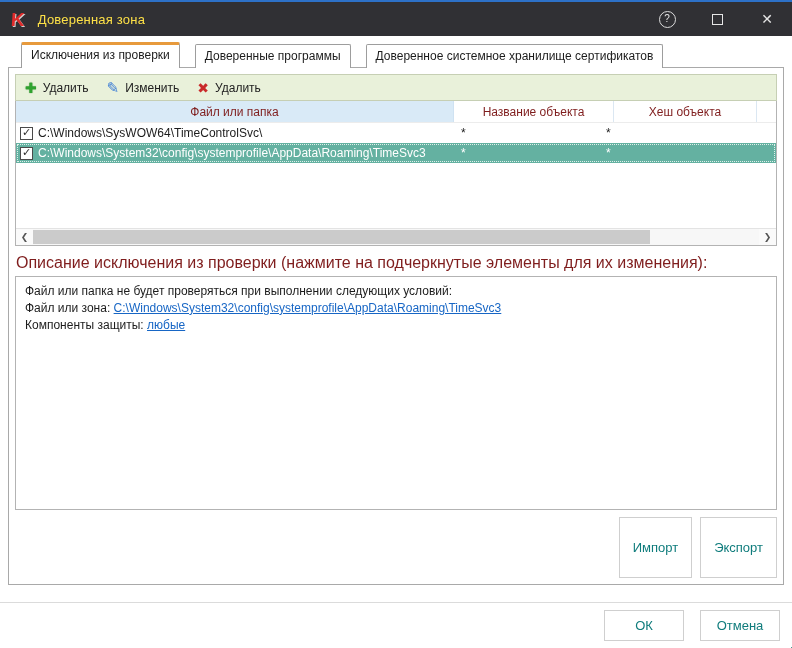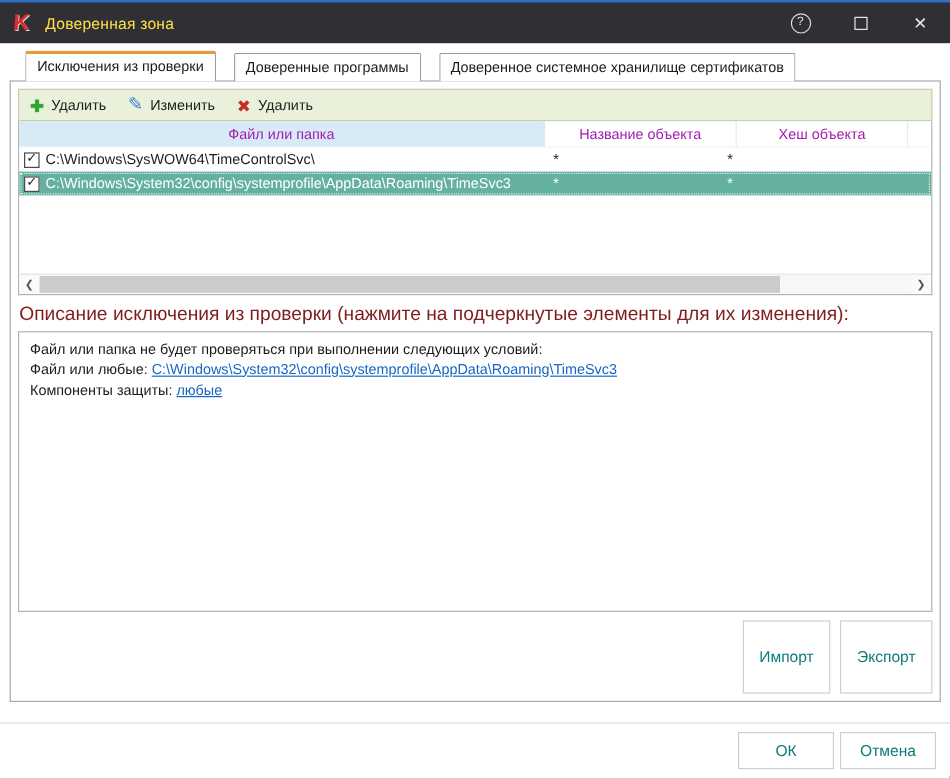--- a/index.html
+++ b/index.html
@@ -96,21 +96,21 @@
   
   .table {
     flex: 0 0 145px;
     border: 1px solid #b3b3b3; border-top: none;
     display: flex; flex-direction: column;
     overflow: hidden;
   }
   .thead { display: flex; height: 22px; flex: 0 0 22px; border-bottom: 1px solid #ececec; }
   .th {
     display: flex; align-items: center; justify-content: center;
-    font-size: 12px; color: #a21caf;
+    font-size: 12px; color: #7f1d1d;
     border-right: 1px solid #dbe7f2;
     background: #ffffff;
   }
   .th-file { width: 438px; background: #d9eaf7; border-right: 1px solid #cfe2f2; }
   .th-name { width: 160px; }
   .th-hash { width: 143px; }
   .th-rest { flex: 1; border-right: none; }
   .trow {
     display: flex; align-items: center; height: 20px; flex: 0 0 20px;
     cursor: default; background: #fff;
@@ -172,21 +172,21 @@
     padding: 22px 13px;
     cursor: pointer;
   }
 
   
   .footer {
     position: absolute; left: 0; right: 0; top: 602px; bottom: 0;
     border-top: 1px solid #dbdbdb;
     background: #ffffff;
     display: flex; align-items: center; justify-content: flex-end;
-    gap: 5px; padding-right: 12px;
+    gap: 16px; padding-right: 12px;
   }
   .footer .btn { width: 80px; height: 31px; padding: 0; }
   .resize-grip {
     position: absolute; right: 3px; bottom: 3px;
     width: 2px; height: 2px; background: transparent;
     box-shadow:
       8px 0 0 #4a9a92,
       4px 4px 0 #4a9a92, 8px 4px 0 #4a9a92,
       0 8px 0 #4a9a92, 4px 8px 0 #4a9a92, 8px 8px 0 #4a9a92;
   }
@@ -274,21 +274,21 @@
         </div>
         <span class="scroll-arrow">❯</span>
       </div>
     </div>
 
     <div class="desc-label">Описание исключения из проверки (нажмите на подчеркнутые элементы для их изменения):</div>
 
     <div class="desc-box">
       <div>Файл или папка не будет проверяться при выполнении следующих условий:</div>
       <div>
-        <span>Файл или любые: </span><a class="link">C:\Windows\System32\config\systemprofile\AppData\Roaming\TimeSvc3</a>
+        <span>Файл или зона: </span><a class="link">C:\Windows\System32\config\systemprofile\AppData\Roaming\TimeSvc3</a>
       </div>
       <div>
         <span>Компоненты защиты: </span><a class="link">любые</a>
       </div>
     </div>
 
     <div class="import-row">
       <button class="btn">Импорт</button>
       <button class="btn">Экспорт</button>
     </div>

